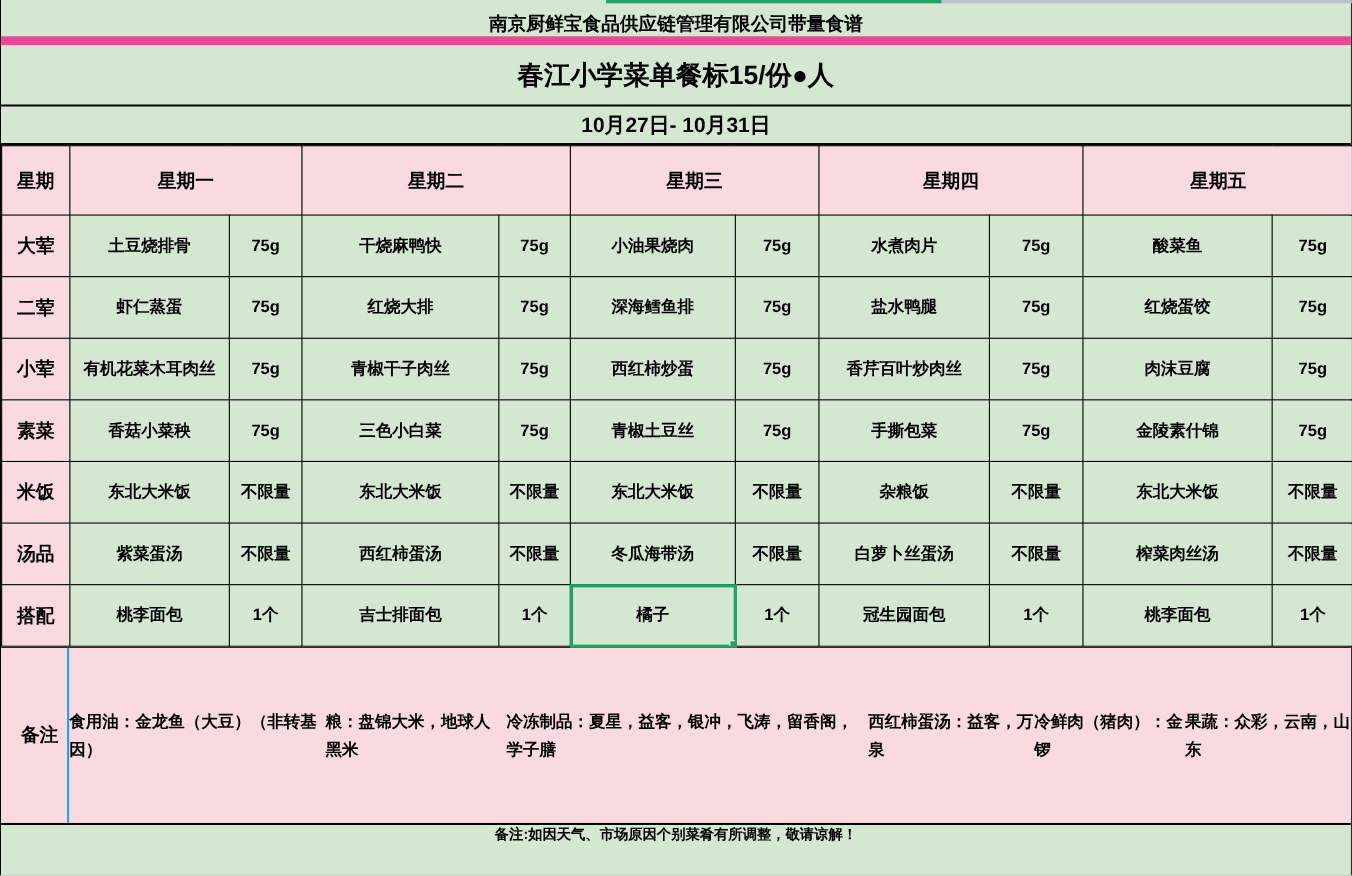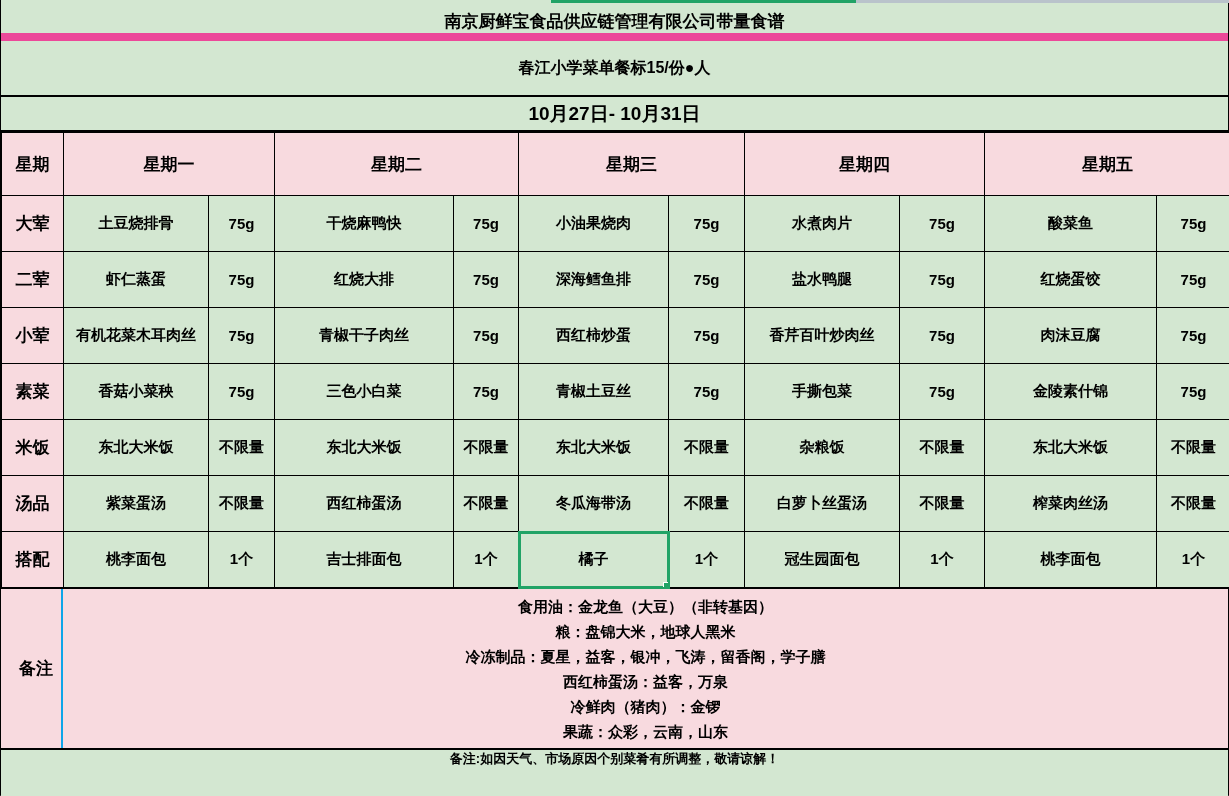--- a/index.html
+++ b/index.html
@@ -23,21 +23,21 @@
   .top-strip .seg-gray  { position: absolute; top: 0; left: 855px; width: 373px; height: 3px; background: #b9c3cb; }
 
   .company-row {
     height: 41px; border-bottom: 8px solid #ec4899;
     display: flex; align-items: flex-end; justify-content: center;
     font-size: 17px; font-weight: bold; background: #d3e7d1;
   }
   .school-row {
     height: 56px; border-bottom: 2px solid #000;
     display: flex; align-items: center; justify-content: center; 
-    font-size: 16px; font-weight: bold; background: #d3e7d1;
+    font-size: 24px; font-weight: bold; background: #d3e7d1;
   }
   .date-row {
     height: 35px; border-bottom: 2px solid #000;
     display: flex; align-items: center; justify-content: center;
     font-size: 19px; font-weight: bold; background: #d3e7d1;
   }
 
   table.menu {
     width: 100%; border-collapse: collapse; table-layout: fixed;
   }
@@ -60,21 +60,21 @@
 
   .notes-row {
     height: 160px; border-top: 1px solid #000; display: flex; background: #f8dadf;
   }
   .notes-label {
     width: 62px; flex: 0 0 62px; border-right: 2px solid #0ea5e9;
     display: flex; align-items: center; justify-content: center;
     font-size: 17px; font-weight: bold; background: #f8dadf; padding-left: 10px;
   }
   .notes-content {
-    flex: 1; display: flex; flex-direction: column; justify-content: center; align-items: center;
+    flex: 1; display: flex; justify-content: center; align-items: center;
     font-size: 15px; font-weight: bold; line-height: 25px; background: #f8dadf;
   }
   .footer-row {
     height: 49px; border-top: 2px solid #000;
     display: flex; align-items: flex-start; justify-content: center;
     font-size: 13px; font-weight: bold; background: #d3e7d1;
   }
 </style>
 </head>
 <body>

